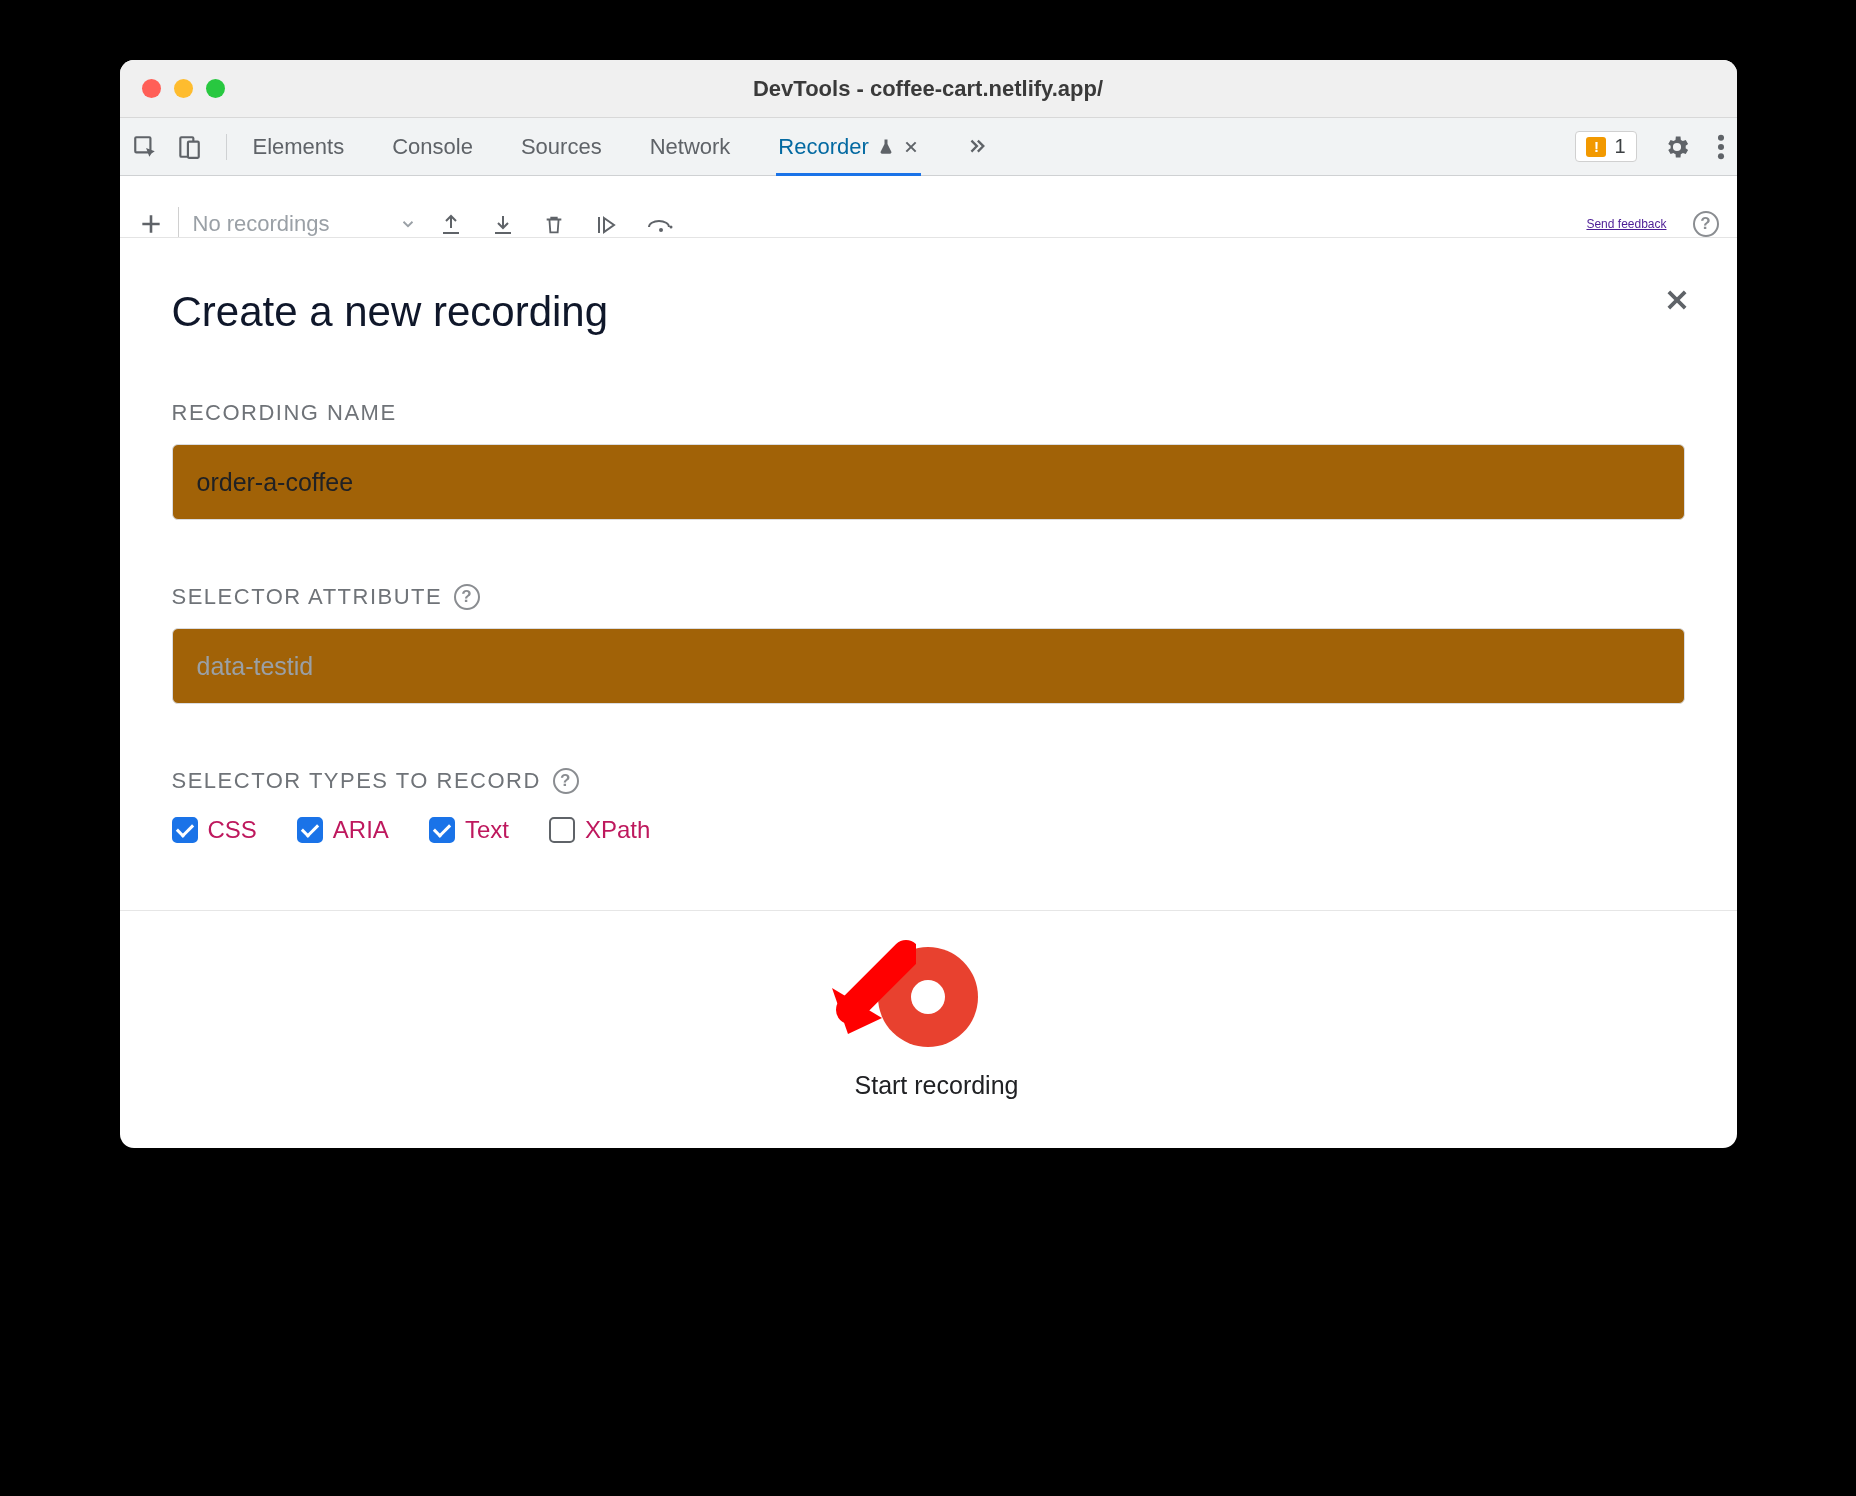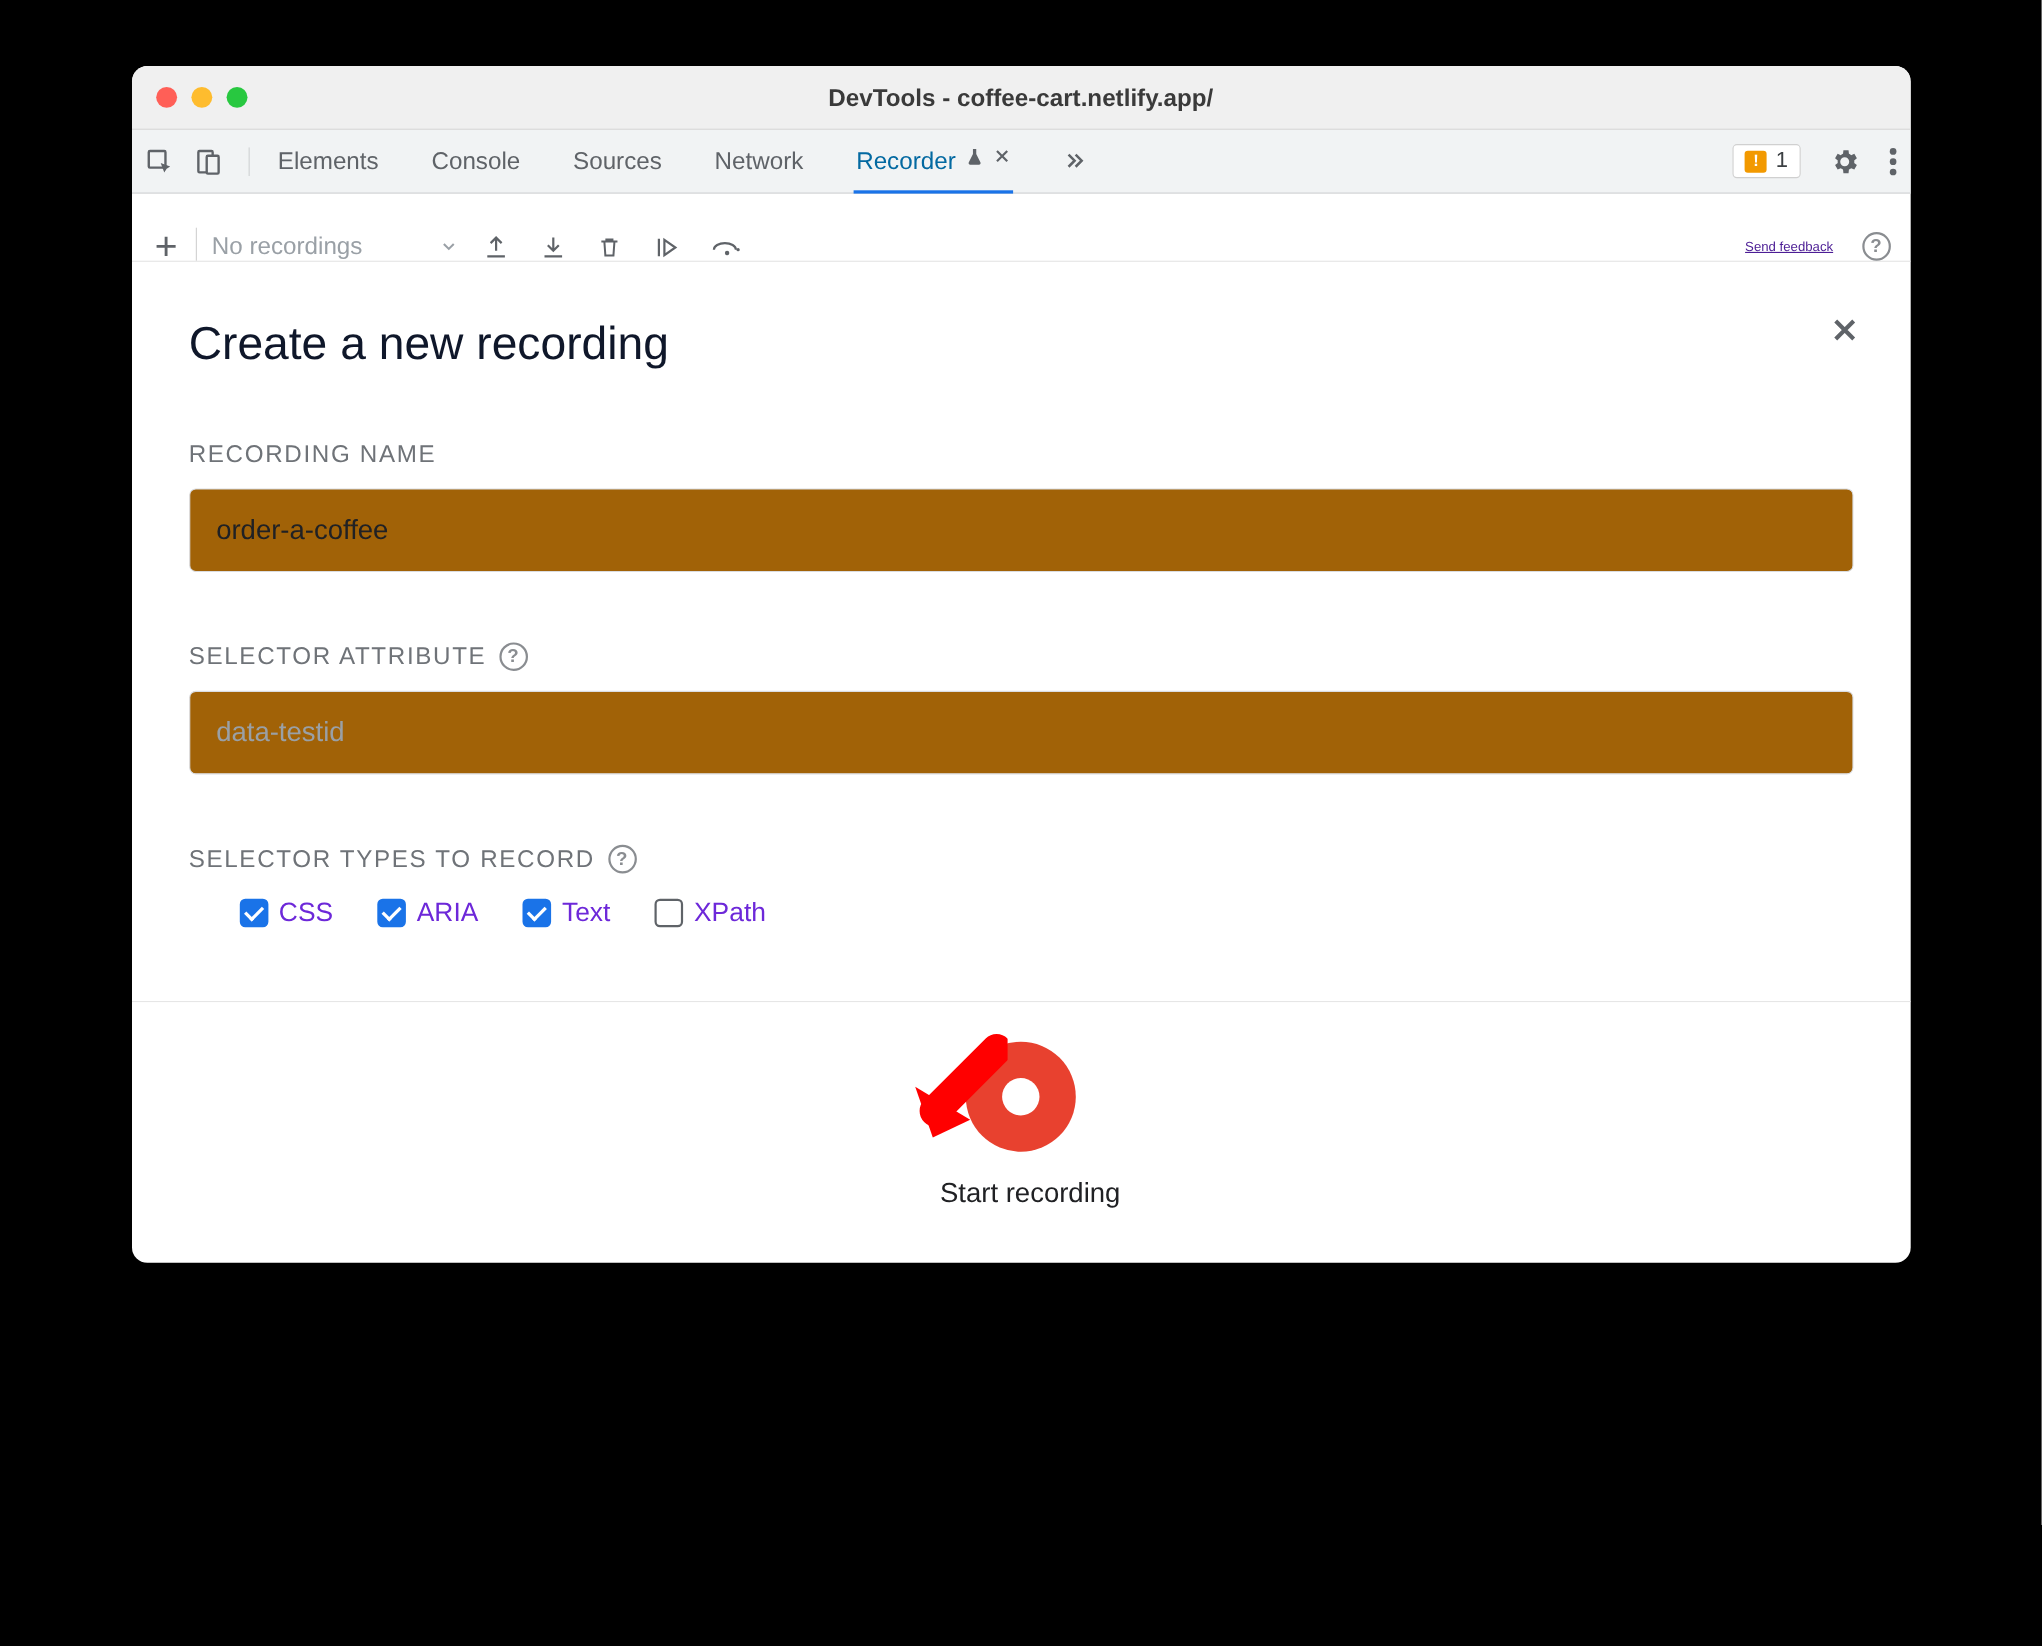--- a/index.html
+++ b/index.html
@@ -42,21 +42,21 @@
   .tabbar {
     height: 58px;
     background: #f1f3f4;
     border-bottom: 1px solid #cfd1d3;
     display: flex; align-items: center;
     padding: 0 12px 0 12px;
     font-size: 22px; color: #5f6368;
   }
   .tabbar .left-icons { display: flex; align-items: center; gap: 18px; padding-right: 24px; border-right: 1px solid #cfd1d3; margin-right: 24px;}
   .tabbar .tabs { display: flex; align-items: center; gap: 44px; }
-  .tab { padding: 16px 2px; cursor: pointer; display:flex; gap:8px; }
+  .tab { padding: 16px 2px; cursor: pointer; display:flex; align-items:center; gap:8px; }
   .tab.active { color: #0369a1; border-bottom: 3px solid #1a73e8; padding-bottom: 13px;}
   .tab.active .flask, .tab.active .x { color: #5f6368; }
   .tabbar .right { margin-left: auto; display: flex; align-items: center; gap: 26px; }
   .issues-badge {
     display: flex; align-items: center; gap: 8px;
     border: 1px solid #d0d0d0; border-radius: 4px; padding: 3px 10px;
     color: #3c4043; font-size: 20px; background:#fff;
   }
   .issue-sq { width: 20px; height: 20px; background: #f29900; border-radius: 3px; display:flex; align-items:center; justify-content:center; color:#fff; font-weight:bold; font-size:15px;}
   .gear, .kebab, .chev { color: #5f6368; }
@@ -84,21 +84,21 @@
     display:flex; align-items:center; gap:12px;
   }
   .input {
     width: 100%; height: 76px;
     border: 1px solid #dadce0; border-radius: 6px;
     font-size: 25px; padding: 0 24px; color:#202124;
     outline: none; background:#a16207;
   }
   .input::placeholder { color:#9aa0a6; }
 
-  .checks { display:flex; gap: 40px; margin-top: 22px; align-items:center; font-size:24px; color:#6d28d9;margin-left:46px;}
+  .checks { display:flex; gap: 40px; margin-top: 22px; align-items:center; font-size:24px; color:#be185d;}
   .chk { display:flex; align-items:center; gap:10px; cursor:pointer;}
   .cbox { width:26px; height:26px; border-radius:5px; border:2.5px solid #5f6368; display:flex; align-items:center; justify-content:center; background:#fff;}
   .cbox.checked { background:#1a73e8; border-color:#1a73e8;}
   .cbox.checked::after{ content:""; width:7px; height:13px; border:solid #fff; border-width:0 3.5px 3.5px 0; transform: rotate(45deg) translate(-1px,-1px);}
   
   .help-circ { width:26px; height:26px; border:2px solid #8a8d91; border-radius:50%; display:inline-flex; align-items:center; justify-content:center; font-size:17px; color:#8a8d91; font-weight:600;}
   
   .footer { border-top: 1px solid #e6e6e6; margin-top: 66px; padding: 36px 0 48px 0; text-align:center;}
   .rec-btn { width:100px; height:100px; border-radius:50%; background:#e8412f; margin: 0 auto 24px auto; cursor:pointer; display:flex; align-items:center; justify-content:center;}
   .rec-btn::after{ content:""; width:34px; height:34px; background:#fff; border-radius:50%;}

